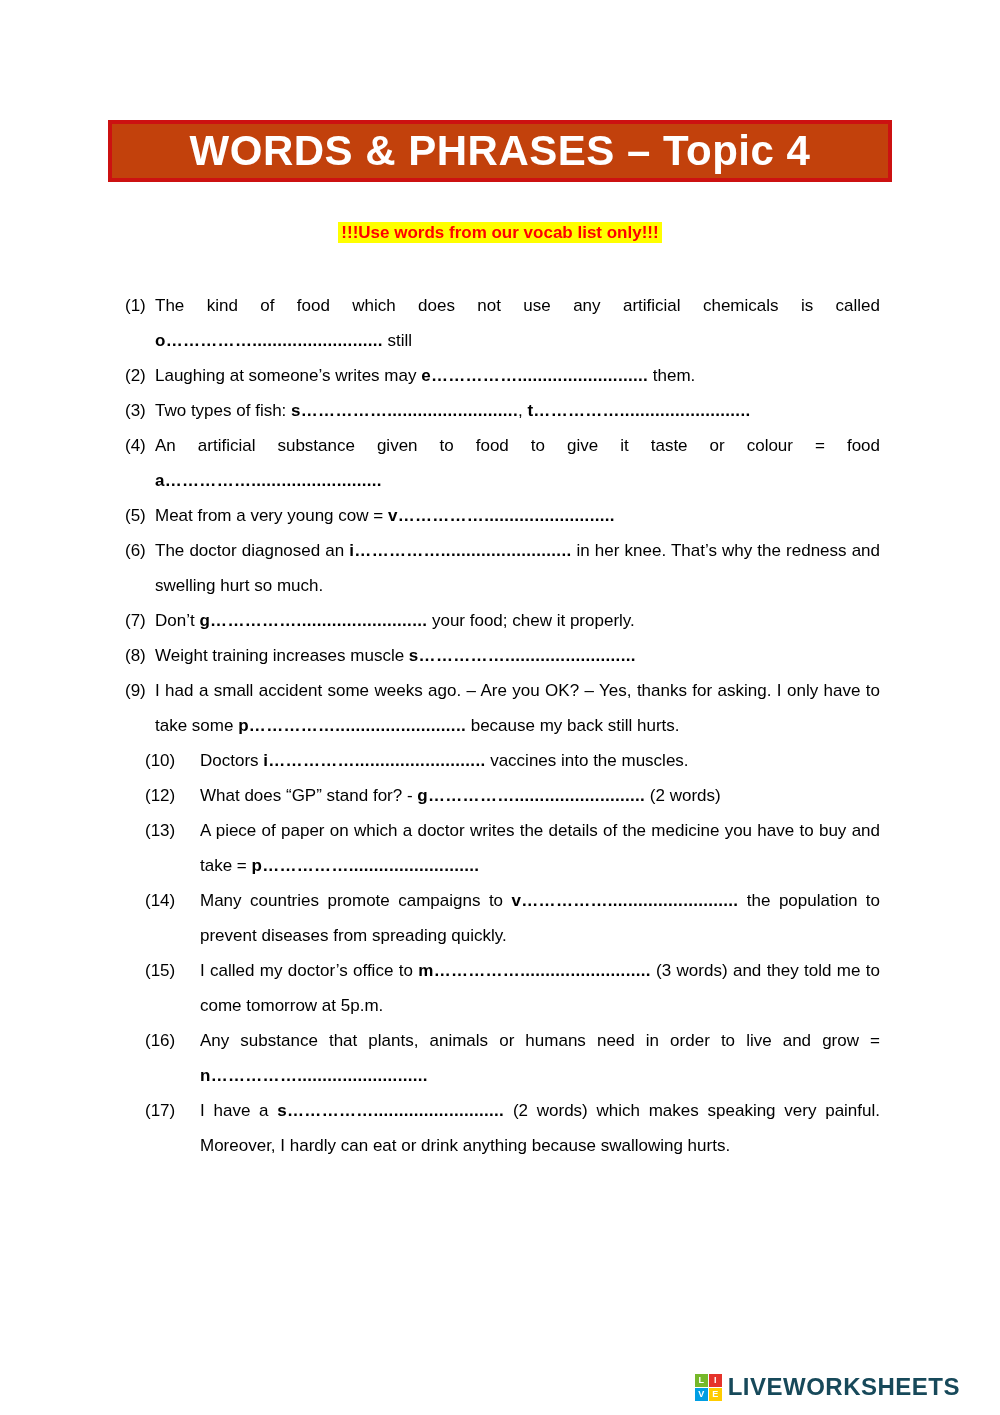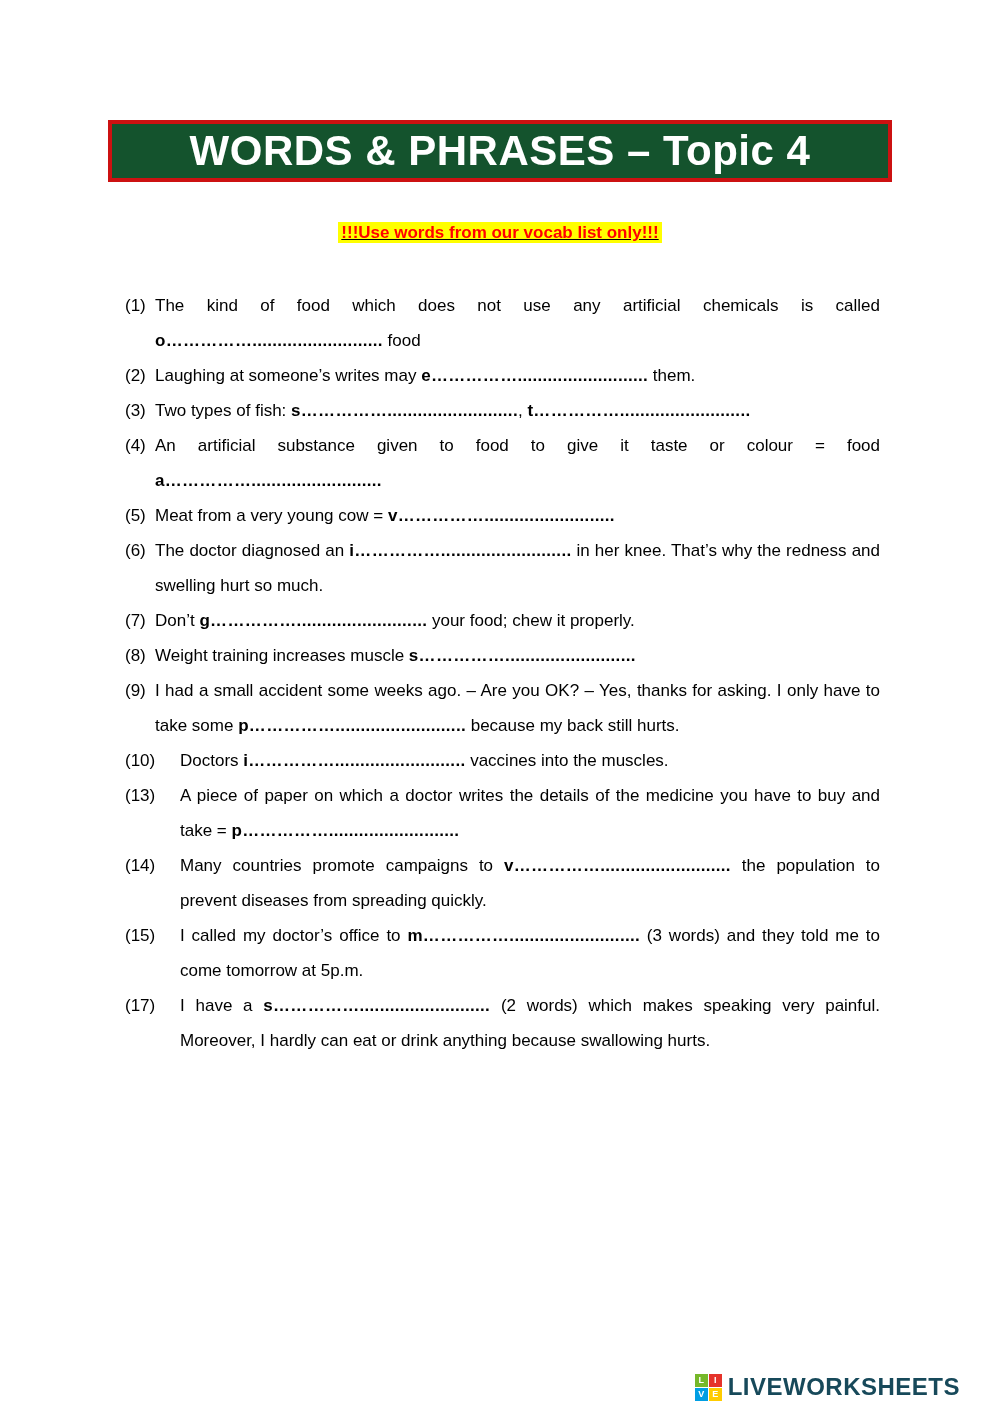--- a/index.html
+++ b/index.html
@@ -33,21 +33,20 @@
     font-size: 42px;
     font-weight: 700;
     letter-spacing: 0.5px;
     white-space: nowrap;
   }
   .instruction {
     margin-top: 40px;
     text-align: center;
     font-size: 17px;
     line-height: 22px;
-    text-decoration: underline;
   }
   .instruction span {
     font-weight: 700;
     padding: 1px 3px;
   }
   .questions {
     width: 755px;
     margin-left: 125px;
     margin-top: 44px;
     font-size: 17px;
@@ -56,20 +55,21 @@
   .q {
     display: flex;
     align-items: flex-start;
   }
   .q .num {
     flex: 0 0 30px;
     white-space: nowrap;
   }
   .q .num.wide {
     flex: 0 0 55px;
+    margin-left: 20px;
   }
   .q .qtext {
     flex: 1 1 auto;
     text-align: justify;
   }
   .q .qtext .blank {
     font-weight: 700;
     letter-spacing: 0.3px;
     cursor: text;
   }
@@ -103,32 +103,32 @@
     font-weight: 700;
     letter-spacing: 0.5px;
     white-space: nowrap;
   }
 </style>
 </head>
 <body>
 
 <div class="page">
 
-  <div class="title-box" style="background: #14532d; border-color: rgb(204, 17, 17);">
+  <div class="title-box" style="background: #c2410c; border-color: rgb(204, 17, 17);">
     <h1 style="color: rgb(255, 255, 255);">WORDS &amp; PHRASES – Topic 4</h1>
   </div>
 
   <div class="instruction">
     <span style="background: rgb(255, 255, 0); color: rgb(255, 0, 0);">!!!Use words from our vocab list only!!!</span>
   </div>
 
   <div class="questions" id="questions">
       <div class="q">
         <span class="num">(1)</span>
-        <span class="qtext"><span>The kind of food which does not use any artificial chemicals is called </span><span class="blank">o……………..........................</span><span> food</span></span>
+        <span class="qtext"><span>The kind of food which does not use any artificial chemicals is called </span><span class="blank">o……………..........................</span><span> still</span></span>
       </div>
       <div class="q">
         <span class="num">(2)</span>
         <span class="qtext"><span>Laughing at someone’s writes may </span><span class="blank">e……………..........................</span><span> them.</span></span>
       </div>
       <div class="q">
         <span class="num">(3)</span>
         <span class="qtext"><span>Two types of fish: </span><span class="blank">s……………..........................</span><span>, </span><span class="blank">t……………..........................</span></span>
       </div>
       <div class="q">
@@ -153,30 +153,38 @@
       </div>
       <div class="q">
         <span class="num">(9)</span>
         <span class="qtext"><span>I had a small accident some weeks ago. – Are you OK? – Yes, thanks for asking. I only have to take some </span><span class="blank">p……………..........................</span><span> because my back still hurts.</span></span>
       </div>
       <div class="q">
         <span class="num wide">(10)</span>
         <span class="qtext"><span>Doctors </span><span class="blank">i……………..........................</span><span> vaccines into the muscles.</span></span>
       </div>
       <div class="q">
+        <span class="num wide">(12)</span>
+        <span class="qtext"><span>What does “GP” stand for? - </span><span class="blank">g……………..........................</span><span> (2 words)</span></span>
+      </div>
+      <div class="q">
         <span class="num wide">(13)</span>
         <span class="qtext"><span>A piece of paper on which a doctor writes the details of the medicine you have to buy and take = </span><span class="blank">p……………..........................</span></span>
       </div>
       <div class="q">
         <span class="num wide">(14)</span>
         <span class="qtext"><span>Many countries promote campaigns to </span><span class="blank">v……………..........................</span><span> the population to prevent diseases from spreading quickly.</span></span>
       </div>
       <div class="q">
         <span class="num wide">(15)</span>
         <span class="qtext"><span>I called my doctor’s office to </span><span class="blank">m……………..........................</span><span> (3 words) and they told me to come tomorrow at 5p.m.</span></span>
+      </div>
+      <div class="q">
+        <span class="num wide">(16)</span>
+        <span class="qtext"><span>Any substance that plants, animals or humans need in order to live and grow = </span><span class="blank">n……………..........................</span></span>
       </div>
       <div class="q">
         <span class="num wide">(17)</span>
         <span class="qtext"><span>I have a </span><span class="blank">s……………..........................</span><span> (2 words) which makes speaking very painful. Moreover, I hardly can eat or drink anything because swallowing hurts.</span></span>
       </div>
     </div>
 
   <div class="footer-logo">
     <div class="logo-tiles" id="logo-tiles">
         <span class="tile" style="background: rgb(118, 184, 42);">L</span>

